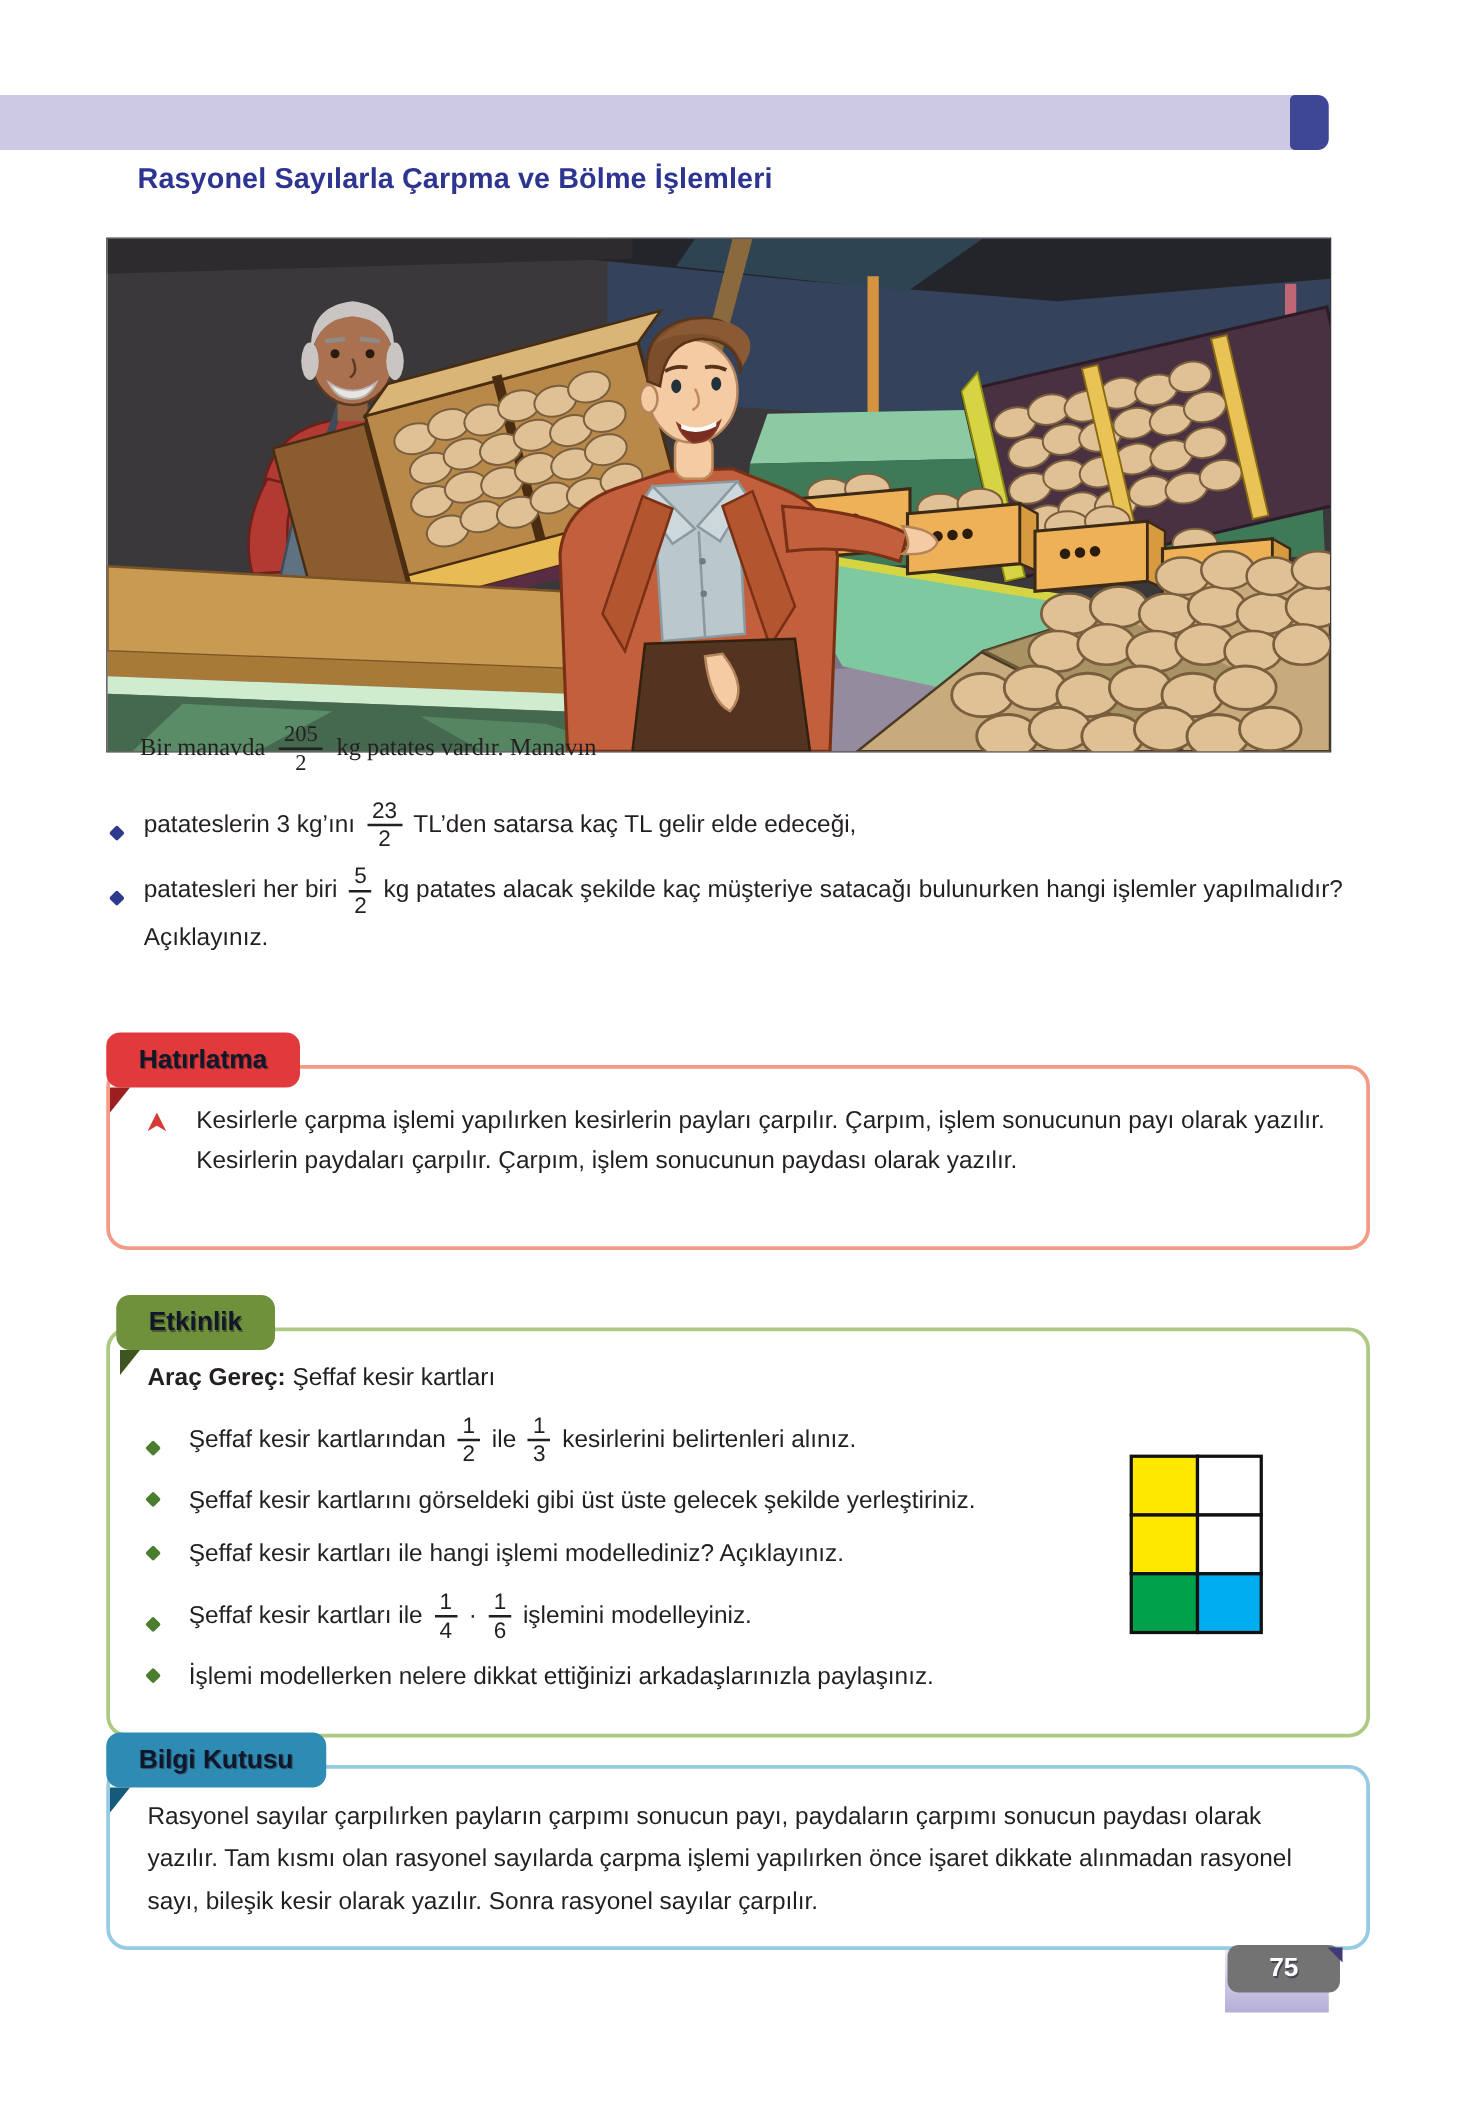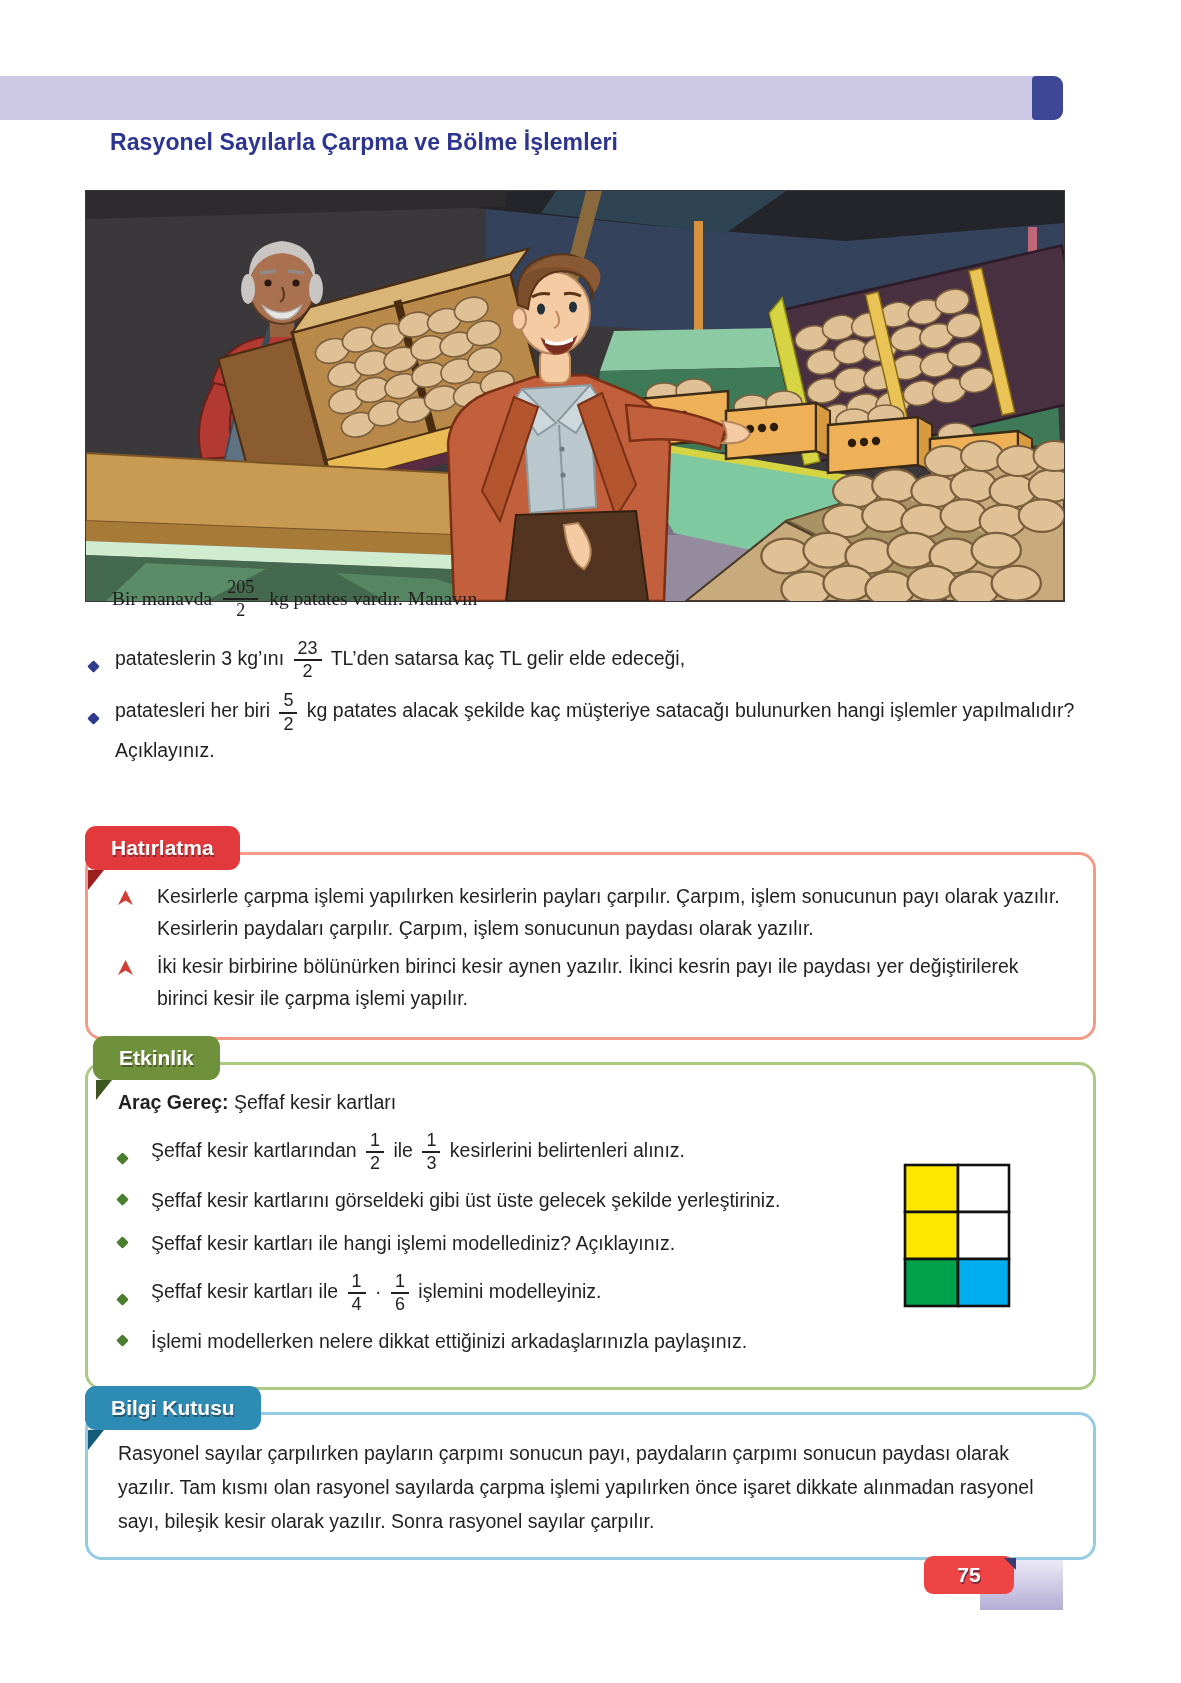--- a/index.html
+++ b/index.html
@@ -23,21 +23,21 @@
   .intro-list li{display:flex;gap:17px;align-items:flex-start;font-size:19.5px;line-height:1.55;margin-bottom:8px;}
   .dia{flex:0 0 auto;width:9px;height:9px;transform:rotate(45deg);border-radius:1.5px;}
   .dia.navy{background:#2e3a8c;}
   .dia.green{background:#4a7d2e;}
   .intro-list li .btext{display:block;}
   .mt-frac{margin-top:24px;}
   .mt-line{margin-top:10px;}
   
   .callout{position:absolute;left:85px;width:1011px;}
   .tab{position:absolute;top:-26px;left:0;z-index:3;height:44px;display:flex;align-items:center;
-       padding:0 26px;border-radius:11px;color:#ffffff;font-weight:bold;font-size:21px;
+       padding:0 26px;border-radius:11px;color:#0f172a;font-weight:bold;font-size:21px;
        text-shadow:1px 1.5px 0 rgba(40,20,20,.45);}
   .tab::after{content:"";position:absolute;left:3px;top:100%;width:0;height:0;
        border-left:16px solid transparent;border-bottom:20px solid transparent;}
   .tab.red{background:#e23a3c;} .tab.red::after{border-left-color:#9c1f1f;}
   .tab.green{background:#6f913c;left:8px;} .tab.green::after{border-left-color:#3f5520;}
   .tab.blue{background:#2e8bb4;} .tab.blue::after{border-left-color:#155a7a;}
   .box{position:relative;z-index:1;background:#fff;border-radius:17px;box-sizing:border-box;}
   .box.red{border:3.5px solid #f49b88;}
   .box.greenb{border:3.5px solid #adc983;}
   .box.blueb{border:3.5px solid #96cbe4;}
@@ -49,21 +49,21 @@
   .c-etkinlik ul{margin-top:16px;padding-right:195px;}
   .c-etkinlik li{margin-bottom:11px;}
   .c-bilgi{top:1412px;} .c-bilgi .box{padding:22px 28px 18px 30px;min-height:128px;}
   .c-bilgi p{margin:0;font-size:19.5px;line-height:1.74;}
   .tools{margin:0;font-size:19.5px;}
   .tools b{font-weight:bold;}
   .frac-grid{position:absolute;right:82px;top:98px;}
   
   .ribbon{position:absolute;left:980px;top:1544px;width:83px;height:66px;
           background:linear-gradient(#fdfdff 0%,#dcd8ec 45%,#b4aed6 100%);}
-  .badge{position:absolute;left:924px;top:1556px;width:90px;height:38px;background:#ef4444;
+  .badge{position:absolute;left:982px;top:1556px;width:90px;height:38px;background:#737373;
          border-radius:9px;color:#fff;font-weight:bold;font-size:21px;
          display:flex;align-items:center;justify-content:center;z-index:2;
          text-shadow:1px 1.5px 0 rgba(30,25,60,.55);}
   .badge::after{content:"";position:absolute;right:-2px;top:2px;width:0;height:0;
          border-top:12px solid #3e3a74;border-left:12px solid transparent;}
 </style>
 </head>
 <body>
 
 <div class="page">
@@ -280,26 +280,20 @@
         <span>Hatırlatma</span>
       </div>
     <div class="box red">
       <ul>
         <li>
           <svg class="dart" width="15" height="15" viewBox="0 0 15 15">
               <polygon points="7.5,0 15,15 7.5,10.5 0,15" fill="#d43d36"></polygon>
             </svg>
           <span>Kesirlerle çarpma işlemi yapılırken kesirlerin payları çarpılır. Çarpım, işlem sonucunun payı olarak yazılır. Kesirlerin paydaları çarpılır. Çarpım, işlem sonucunun paydası olarak yazılır.</span>
         </li>
-        <li>
-          <svg class="dart" width="15" height="15" viewBox="0 0 15 15">
-              <polygon points="7.5,0 15,15 7.5,10.5 0,15" fill="#d43d36"></polygon>
-            </svg>
-          <span>İki kesir birbirine bölünürken birinci kesir aynen yazılır. İkinci kesrin payı ile paydası yer değiştirilerek birinci kesir ile çarpma işlemi yapılır.</span>
-        </li>
       </ul>
     </div>
   </section>
 
   <section class="callout c-etkinlik">
     <div class="tab green">
         <span>Etkinlik</span>
       </div>
     <div class="box greenb">
       <p class="tools"><b>Araç Gereç:</b> <span>Şeffaf kesir kartları</span></p>

